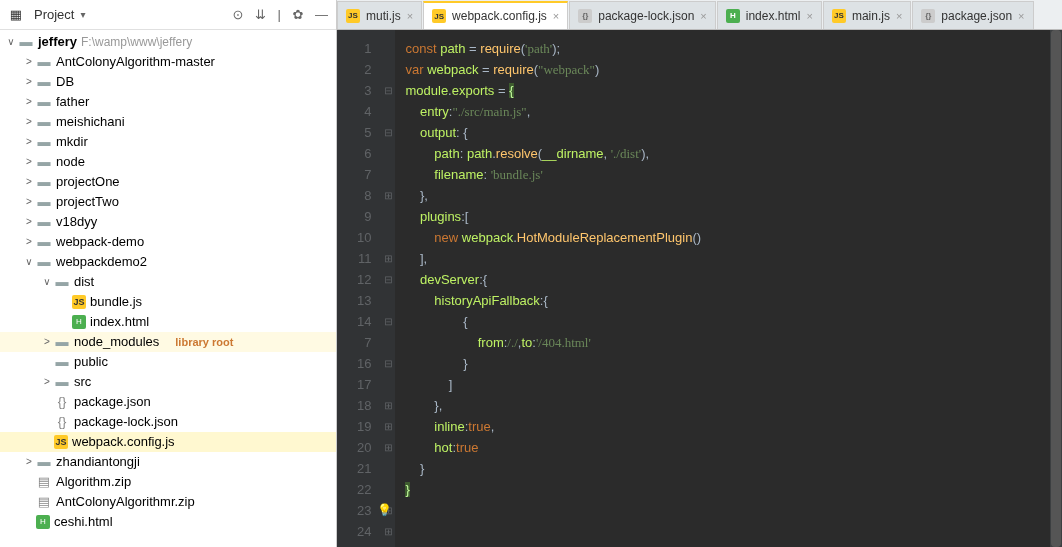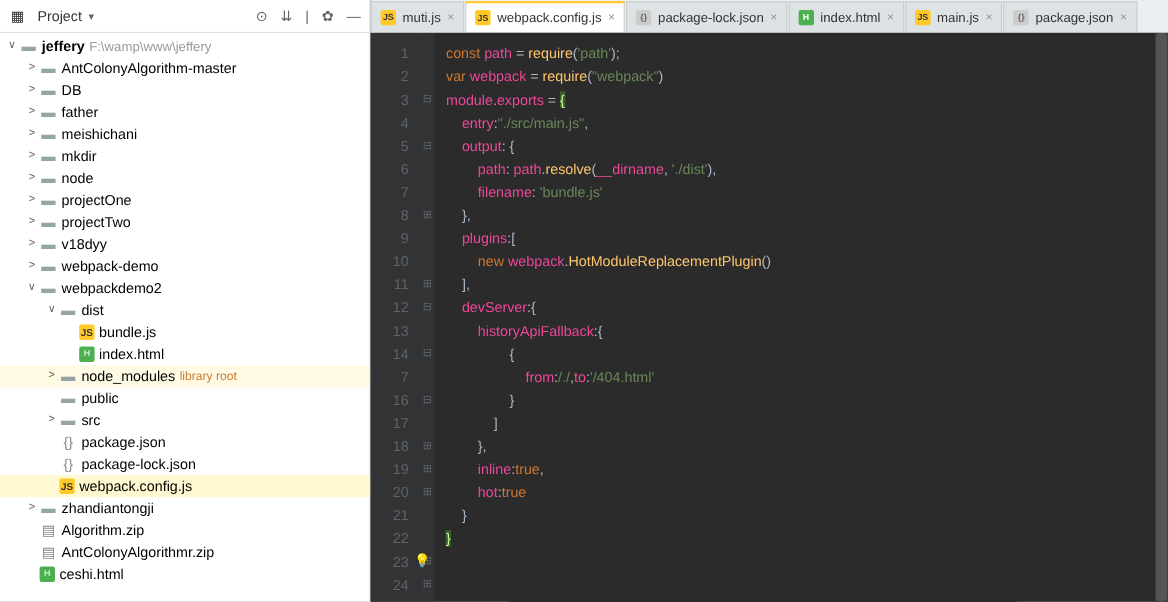--- a/index.html
+++ b/index.html
@@ -16,41 +16,41 @@
 .arrow { width: 14px; text-align: center; color: #666; font-size: 10px; }
 .arrow.none { visibility: hidden; }
 .icon { width: 16px; height: 16px; margin-right: 4px; display: inline-flex; align-items: center; justify-content: center; }
 .folder { color: #95a5a6; }
 .jsfile { color: #ffca28; font-size: 9px; font-weight: bold; background: #ffca28; color: #333; width: 14px; height: 14px; border-radius: 2px; }
 .htmlfile { background: #4caf50; color: #fff; width: 14px; height: 14px; font-size: 8px; border-radius: 2px; }
 .jsonfile { color: #888; }
 .zipfile { color: #888; }
 .bold { font-weight: bold; }
 .label-path { color: #999; font-size: 12px; margin-left: 4px; }
-.lib { color: #cc7832; font-size: 11px; margin-left: 4px; }
+.lib { color: #cc7832; font-size: 11px; margin-left: 16px; font-weight: bold; }
 
 .right-panel { flex: 1; display: flex; flex-direction: column; background: #2b2b2b; }
 .tabs { height: 30px; background: #eceff1; display: flex; align-items: flex-end; border-bottom: 1px solid #bbb; }
 .tab { height: 28px; padding: 0 8px; display: flex; align-items: center; gap: 6px; font-size: 12px; background: #dde2e5; border: 1px solid #ccc; border-bottom: none; margin-right: 1px; cursor: pointer; color: #333; }
 .tab.active { background: #fff; border-top: 2px solid #ffca28; }
 .tab .mini-icon { width: 14px; height: 14px; font-size: 8px; border-radius: 2px; display: flex; align-items: center; justify-content: center; font-weight: bold; }
 .tab .mi-js { background: #ffca28; color: #333; }
 .tab .mi-json { background: #ccc; color: #666; }
 .tab .mi-html { background: #4caf50; color: #fff; }
 .tab .close { color: #999; font-size: 11px; }
 
 .editor { flex: 1; display: flex; background: #2b2b2b; font-family: "Consolas", monospace; font-size: 13px; line-height: 21px; overflow: hidden; position: relative; }
 .gutter { background: #313335; color: #606366; text-align: right; padding: 8px 10px 0 20px; user-select: none; }
 .fold-col { background: #313335; width: 14px; padding-top: 8px; }
 .fold-col div { height: 21px; text-align: center; color: #606366; font-size: 10px; }
 .code { flex: 1; padding: 8px 0 0 10px; color: #a9b7c6; }
 .code .ln { height: 21px; white-space: pre; }
 .kw { color: #cc7832; }
-.id { color: #ec4899; }
-.str { color: #6a8759; }
+.id { color: #bef264; }
+.str { color: #6a8759; font-family: Liberation Serif, serif; }
 .fn { color: #ffc66d; }
 .op { color: #a9b7c6; }
 .punc { color: #a9b7c6; }
 .brace-hl { background: #3e5c2f; color: #c5ff9e; }
 .bulb { position: absolute; left: 40px; top: 470px; font-size: 12px; }
 .scrollbar-track { position: absolute; right: 0; top: 0; bottom: 0; width: 12px; background: #3c3f41; }
 .scrollbar-thumb { position: absolute; right: 1px; top: 0; width: 10px; height: 100%; background: #555; border-radius: 4px; }
 </style>
 </head>
 <body>

